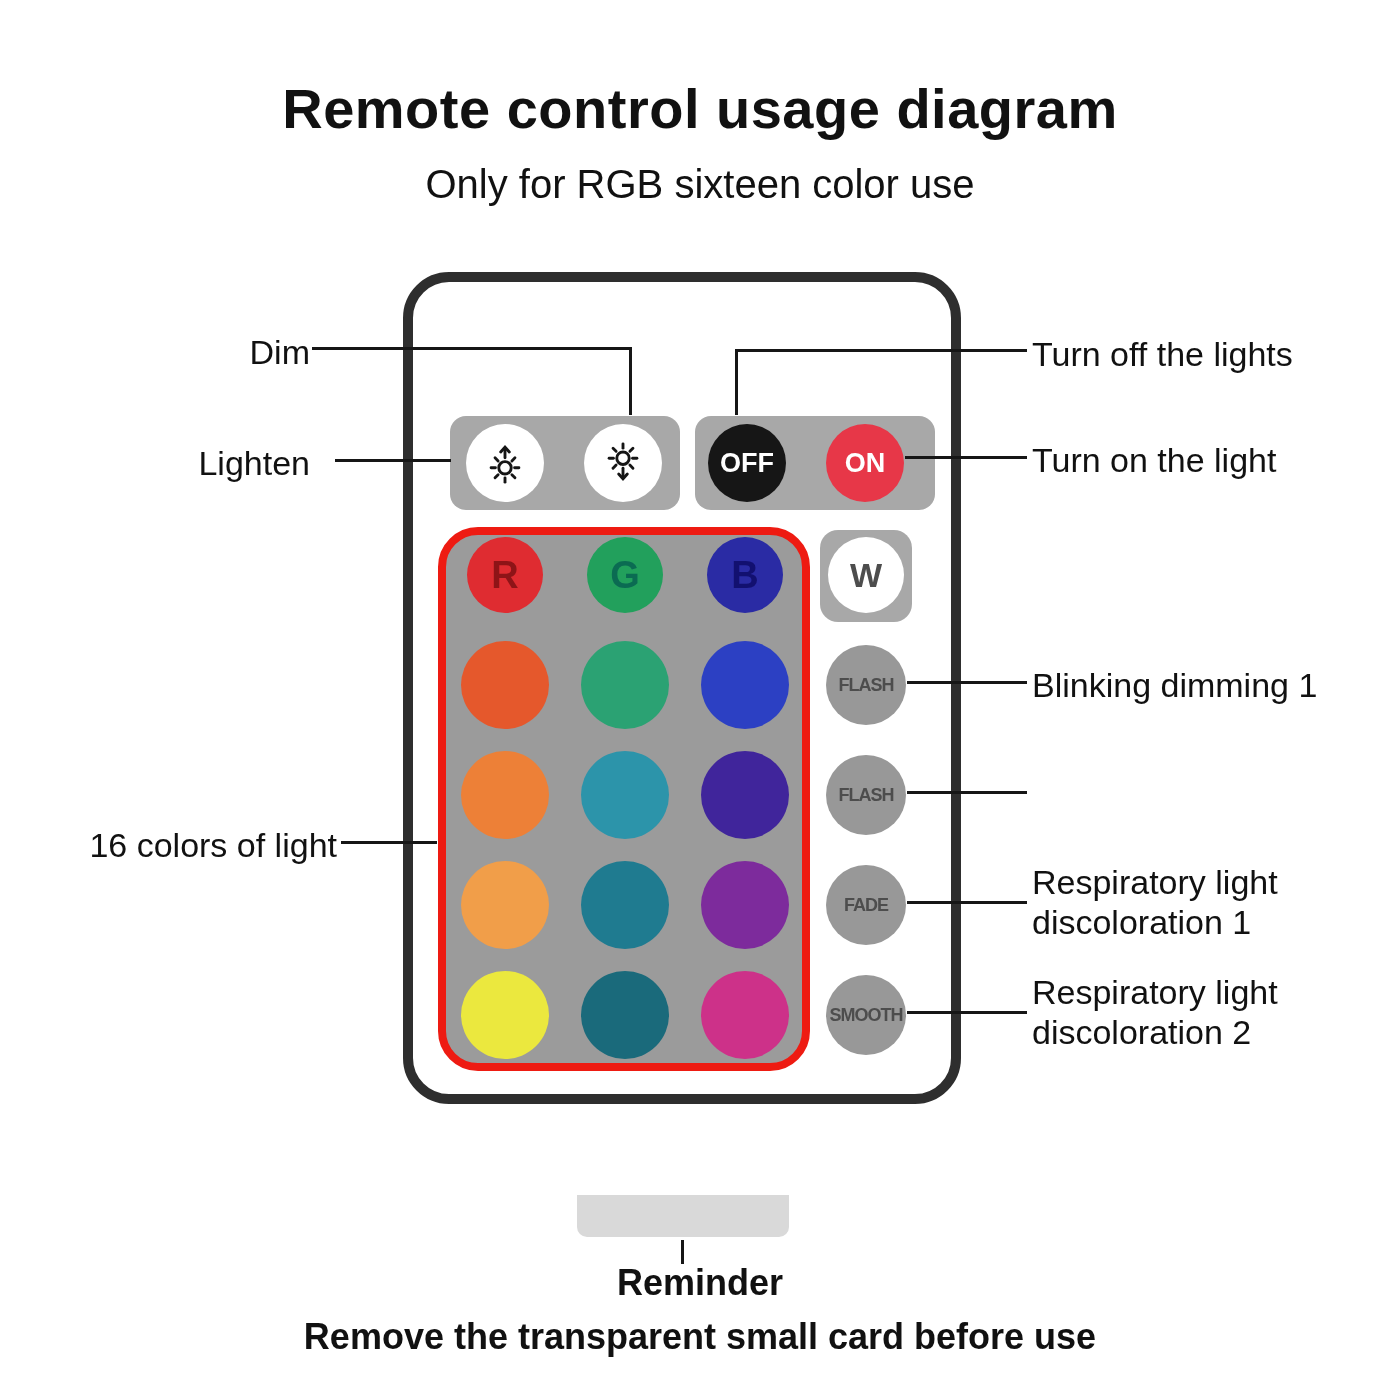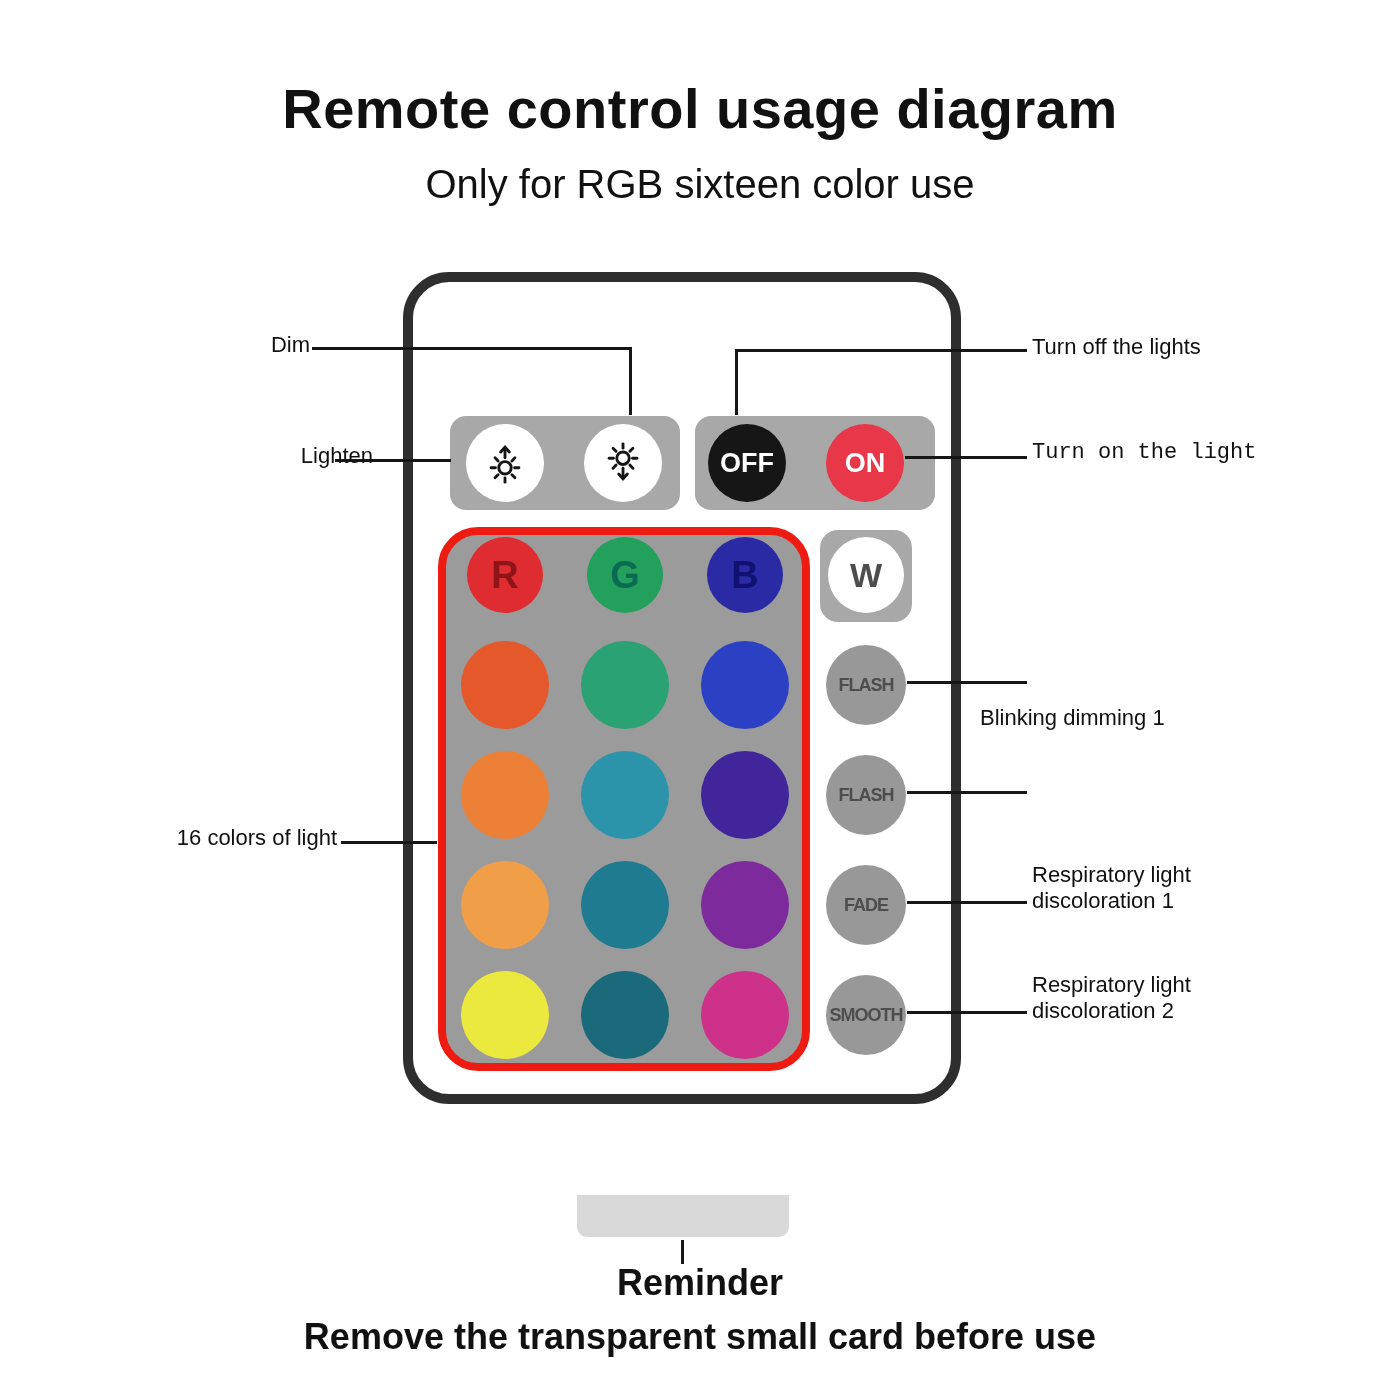--- a/index.html
+++ b/index.html
@@ -1,21 +1,21 @@
 <!DOCTYPE html>
 <html><head>
 <meta charset="utf-8">
 <style>
   html,body { margin:0; padding:0; background:#fff; }
   .stage { position:relative; width:1400px; height:1400px; background:#ffffff;
            font-family:"Liberation Sans", sans-serif; overflow:hidden; color:#111;border-radius:18px; }
   .abs { position:absolute; }
   .title { width:1400px; text-align:center; font-size:56px; font-weight:bold; letter-spacing:0.5px; }
   .subtitle { width:1400px; text-align:center; font-size:40px; font-weight:400; }
-  .callout { font-size:22px; line-height:1.18; white-space:nowrap; }
+  .callout { font-size:34px; line-height:1.18; white-space:nowrap; }
   .line { background:#161616; }
   .remote { border:10px solid #2e2e2e; border-radius:46px; background:#ffffff; box-sizing:border-box; }
   .panel { border-radius:16px; }
   .btn { border-radius:50%; display:flex; align-items:center; justify-content:center; box-sizing:border-box; }
   .white-btn { background:#ffffff; }
   .pwr-label { font-size:27px; font-weight:bold; color:#ffffff; }
   .key-letter { font-size:38px; font-weight:bold; }
   .w-letter { font-size:34px; font-weight:bold; }
   .mode-label { font-size:18px; font-weight:bold; letter-spacing:-1px; }
   .footer { width:1400px; text-align:center; font-size:36px; font-weight:bold; }
@@ -116,26 +116,26 @@
     <div class="abs btn" style="left: 413px; top: 583px; width: 80px; height: 80px; background: rgb(152, 152, 152);">
       <span class="mode-label" style="color: rgb(77, 77, 77);">FADE</span>
     </div>
     <div class="abs btn" style="left: 413px; top: 693px; width: 80px; height: 80px; background: rgb(152, 152, 152);">
       <span class="mode-label" style="color: rgb(77, 77, 77);">SMOOTH</span>
     </div>
 
   </div>
 
   <div class="abs callout" style="right:1090px; top:332px;">Dim</div>
-  <div class="abs callout" style="right:1027px; top:443px;">Lighten</div>
+  <div class="abs callout" style="right:1090px; top:443px;">Lighten</div>
   <div class="abs callout" style="right:1063px; top:825px;">16 colors of light</div>
 
   <div class="abs callout" style="left:1032px; top:334px;">Turn off the lights</div>
-  <div class="abs callout" style="left:1032px; top:440px;font-family:Liberation Mono, monospace;">Turn on the light</div>
-  <div class="abs callout" style="left:980px; top:665px;margin-top:40px;">Blinking dimming 1</div>
+  <div class="abs callout" style="left:1032px; top:440px;">Turn on the light</div>
+  <div class="abs callout" style="left:1032px; top:665px;">Blinking dimming 1</div>
   <div class="abs callout" style="left:1032px; top:862px;">
     <div>Respiratory light</div>
     <div>discoloration 1</div>
   </div>
   <div class="abs callout" style="left:1032px; top:972px;">
     <div>Respiratory light</div>
     <div>discoloration 2</div>
   </div>
 
   <div class="abs line" style="left:312px; top:347px; width:320px; height:3px;"></div>

